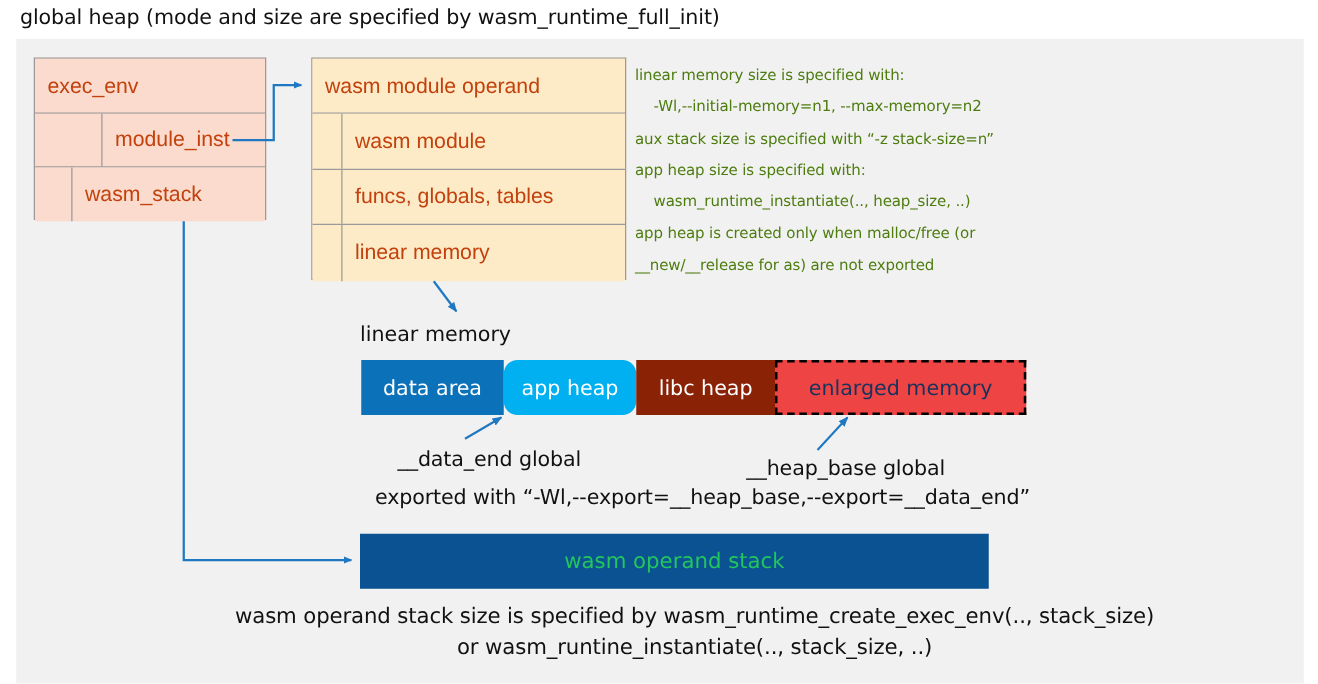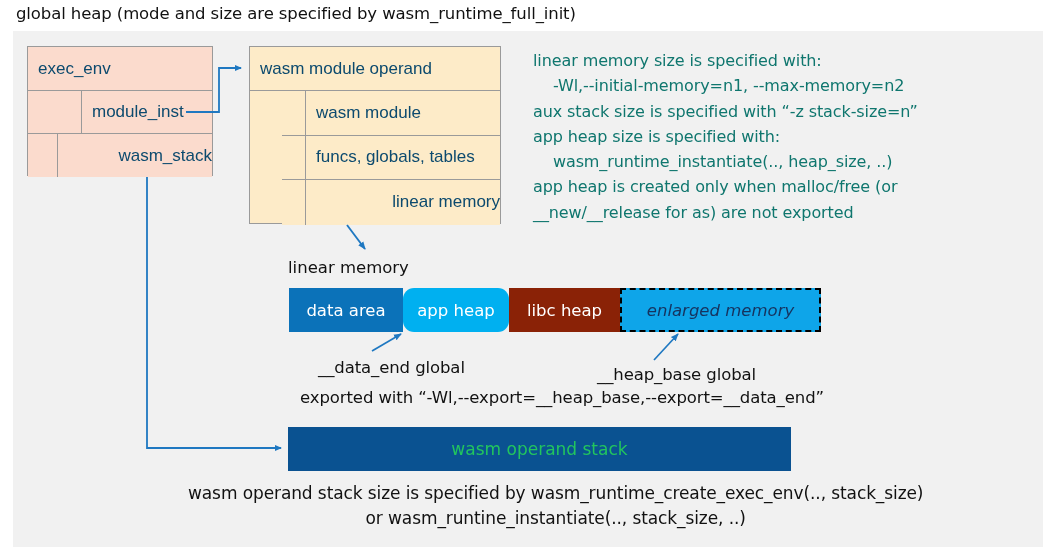--- a/index.html
+++ b/index.html
@@ -41,31 +41,31 @@
     position: absolute;
     border: 1px solid #9a9a9a;
     box-sizing: border-box;
   }
   .struct .row {
     box-sizing: border-box;
     display: flex;
     align-items: center;
     border-bottom: 1px solid #9a9a9a;
   }
-  .struct .row:last-child { border-bottom: none; justify-content: space-between; }
+  .struct .row:last-child { border-bottom: none; }
   .struct .indent {
     box-sizing: border-box;
     border-right: 1px solid #9a9a9a;
     height: 100%;
     flex: 0 0 auto;
   }
   .struct .cell-text {
     padding-left: 10px;
     font-size: 17px;
-    color: #0c4a6e;
+    color: #c2410c;
     white-space: nowrap;
     font-family: "Liberation Sans", "DejaVu Sans", sans-serif;
   }
 
   
   #exec-env {
     left: 27px; top: 46px; width: 186px; height: 130px;
     background: #fbdbcd;
   }
   #exec-env .row { background: #fbdbcd; }
@@ -73,32 +73,32 @@
   #exec-env .sub { height: 43px; }
   #exec-env .indent { width: 30px; }
 
   
   #module-inst {
     left: 249px; top: 46px; width: 252px; height: 178px;
     background: #fdebc8;
   }
   #module-inst .row { background: #fdebc8; }
   #module-inst .hdr { height: 44px; }
-  #module-inst .sub { height: 44.5px; margin-left: 32px; }
+  #module-inst .sub { height: 44.5px; }
   #module-inst .indent { width: 24px; }
 
   
   #notes {
     position: absolute;
-    left: 533px;
+    left: 508px;
     top: 48px;
     width: 500px;
-    font-size: 16px;
+    font-size: 12px;
     line-height: 25.3px;
-    color: #0f766e;
+    color: #4d7c0f;
     white-space: pre;
     letter-spacing: -0.1px;
   }
 
   
   #linmem-label {
     position: absolute;
     left: 288px;
     top: 258px;
     font-size: 16.5px;
@@ -117,23 +117,22 @@
     display: flex;
     align-items: center;
     justify-content: center;
     color: #ffffff;
     font-size: 16.5px;
     white-space: nowrap;
     height: 44px;
   }
   .seg.dashed {
     border: 2.5px dashed #000000;
-    background: #0ea5e9;
+    background: #ef4444;
     color: #16335f;
-    font-style: italic;
   }
 
   
   #opstack {
     position: absolute;
     left: 288px;
     top: 427px;
     width: 503px;
     height: 44px;
     display: flex;

